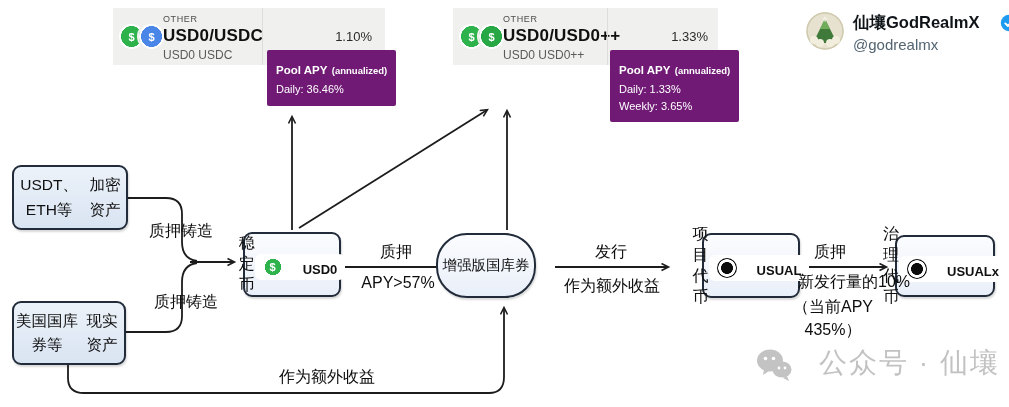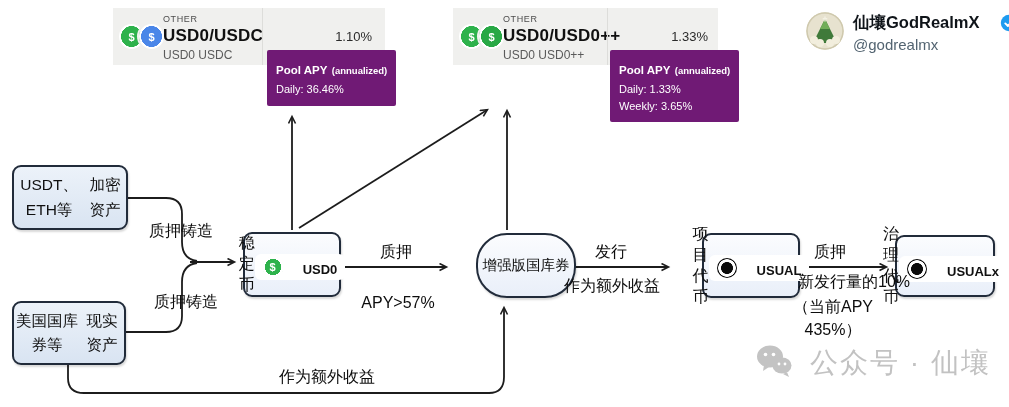--- a/index.html
+++ b/index.html
@@ -52,21 +52,21 @@
   .token-label{font-weight:bold;font-size:13px;color:#101010;}
   .coin{width:20px;height:20px;border-radius:50%;position:relative;flex:0 0 auto;}
   .coin-green{background:radial-gradient(circle,#2eb24c 0 56%,#ffffff 58% 72%,#2eb24c 74% 100%);}
   .coin-usual{background:radial-gradient(circle,#0b0b0b 0 40%,#ffffff 44% 60%,#0b0b0b 64% 85%,#f2b8e5 87% 100%);}
 
   
   .elabel{position:absolute;transform:translateX(-50%);font-size:16px;color:#0d0d0d;
           white-space:nowrap;z-index:2;}
 
   
-  .watermark{position:absolute;left:756px;top:344px;display:flex;align-items:flex-start;gap:18px;z-index:2;}
+  .watermark{position:absolute;left:756px;top:344px;display:flex;align-items:flex-end;gap:27px;z-index:2;}
   .wm-text{font-size:28px;color:#c2c2c2;letter-spacing:2px;white-space:nowrap;}
 </style>
 </head>
 <body>
 
 <div class="stage">
 
   <svg class="arrows" width="1009" height="407" viewBox="0 0 1009 407">
     <defs>
       <marker id="arr" markerWidth="10" markerHeight="10" refX="7" refY="4" orient="auto" markerUnits="userSpaceOnUse">
@@ -169,21 +169,21 @@
   </div>
 
   <div class="node" style="left:243px;top:232px;width:94px;height:61px;">
     <div class="node-title">稳定币</div>
     <div class="token-pill">
       <span class="coin coin-green coin-face"></span>
       <span class="token-label">USD0</span>
     </div>
   </div>
 
-  <div class="node" style="left:476px;top:233px;width:96px;height:61px;border-radius:31px;">
+  <div class="node" style="left:436px;top:233px;width:96px;height:61px;border-radius:31px;">
     <div class="node-title small">增强版国库券</div>
   </div>
 
   <div class="node" style="left:702px;top:233px;width:94px;height:61px;">
     <div class="node-title">项目代币</div>
     <div class="token-pill">
       <span class="coin coin-usual"></span>
       <span class="token-label">USUAL</span>
     </div>
   </div>
@@ -193,21 +193,21 @@
     <div class="token-pill">
       <span class="coin coin-usual"></span>
       <span class="token-label">USUALx</span>
     </div>
   </div>
 
   <div class="elabel" style="left:181px;top:221px;">质押铸造</div>
   <div class="elabel" style="left:186px;top:292px;">质押铸造</div>
 
   <div class="elabel" style="left:396px;top:242px;">质押</div>
-  <div class="elabel" style="left:398px;top:274px;margin-top:20px;">APY&gt;57%</div>
+  <div class="elabel" style="left:398px;top:274px;">APY&gt;57%</div>
 
   <div class="elabel" style="left:611px;top:242px;">发行</div>
   <div class="elabel" style="left:612px;top:276px;">作为额外收益</div>
 
   <div class="elabel" style="left:830px;top:242px;">质押</div>
   <div class="elabel" style="left:844px;top:272px;padding-left:20px;">新发行量的10%</div>
   <div class="elabel" style="left:833px;top:297px;">（当前APY</div>
   <div class="elabel" style="left:833px;top:320px;text-align:center;">435%）</div>
 
   <div class="elabel" style="left:327px;top:367px;">作为额外收益</div>

